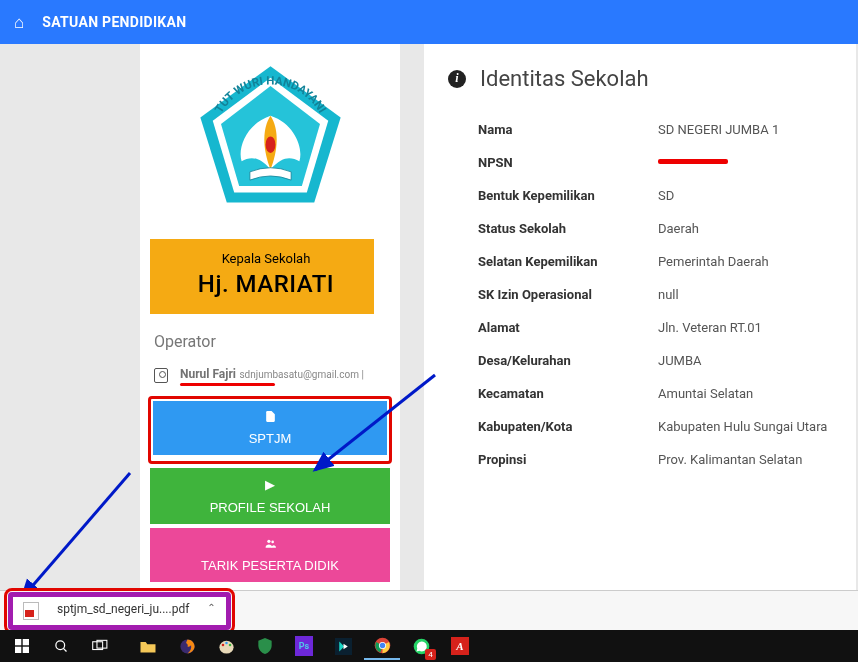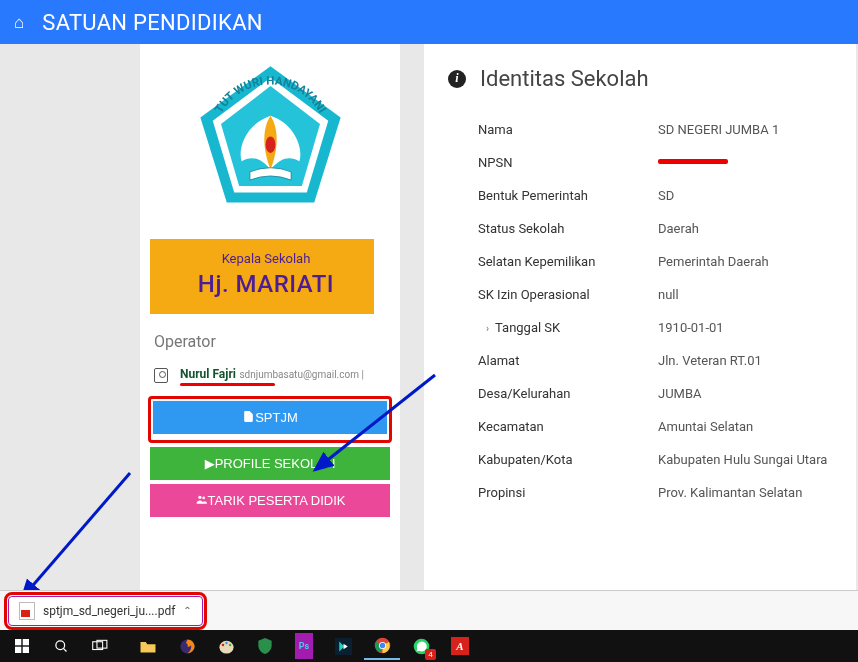--- a/index.html
+++ b/index.html
@@ -1,48 +1,48 @@
 <!DOCTYPE html>
 <html><head>
 <meta charset="utf-8">
 <style>
   * { box-sizing: border-box; margin: 0; padding: 0; }
   body { font-family: 'Segoe UI', Roboto, Arial, sans-serif; font-size: 14px; background: #e8e8e8; width: 858px; height: 662px; overflow: hidden; position: relative; }
   .topbar { background: #2979ff; color: #fff; height: 44px; display: flex; align-items: center; padding: 0 14px; gap: 18px; }
   .topbar .home-ic { font-size: 17px; cursor: pointer; }
-  .topbar .title { font-size: 22px; letter-spacing: 0.3px; }
+  .topbar .title { font-size: 14px; letter-spacing: 0.3px; font-weight: bold; }
   .content { display: flex; gap: 24px; padding: 0; height: 570px; }
   .left-col { width: 260px; background: #fff; margin-left: 140px; padding: 10px 10px 0 10px; }
   .logo-wrap { text-align: center; padding: 4px 0 10px 0; }
   .logo-svg { width: 165px; height: 165px; margin: 0 auto; display: block; }
-  .head-box { background: #f5aa13; color: #4c1d95; text-align: center; padding: 12px 8px 16px 16px; margin: 6px 16px 18px 0; }
+  .head-box { background: #f5aa13; color: #000000; text-align: center; padding: 12px 8px 16px 16px; margin: 6px 16px 18px 0; }
   .head-box .lbl { font-size: 13px; margin-bottom: 4px; }
   .head-box .name { font-size: 24px; font-weight: 500; letter-spacing: 0.5px; }
   .operator-hdr { color: #777; font-size: 16px; margin: 6px 0 14px 4px; }
   .op-row { display: flex; align-items: center; gap: 12px; margin-bottom: 12px; padding: 0 4px; }
   .op-ic { border: 1.4px solid #555; border-radius: 2px; width: 14px; height: 15px; position: relative; }
   .op-ic:before { content: ""; position: absolute; top: 2px; left: 4px; width: 5px; height: 5px; border: 1.2px solid #555; border-radius: 50%; }
-  .op-name { font-size: 12px; font-weight: 700; color: #14532d; }
+  .op-name { font-size: 12px; font-weight: 700; color: #737373; }
   .op-mail { font-size: 10px; color: #888; }
   .red-underline { height: 3px; background: #e00; border-radius: 2px; margin-top: 2px; }
-  .btn { display: flex; align-items: flex-start; justify-content: center; gap: 0; color: #fff; font-size: 13px; font-weight: 500; padding: 9px 0; margin: 0 0 4px 0; cursor: pointer; border: none; width: 100%; }
+  .btn { display: flex; align-items: center; justify-content: center; gap: 8px; color: #fff; font-size: 13px; font-weight: 500; padding: 9px 0; margin: 0 0 4px 0; cursor: pointer; border: none; width: 100%; flex-direction: column; }
   .btn-blue { background: #2f99f2; }
   .btn-green { background: #3fb43c; }
   .btn-orange { background: #ec4899; }
   .hl-red { border: 3px solid #e10600; border-radius: 4px; }
   .hl-btn { margin: -2px -2px 4px -2px; padding: 2px; }
   .right-col { flex: 1; background: #fff; padding: 22px 24px; margin-right: 2px; }
   .section-hdr { display: flex; align-items: center; gap: 14px; font-size: 22px; color: #444; font-weight: 400; margin-bottom: 22px; }
   .info-ic { width: 18px; height: 18px; border-radius: 50%; background: #222; color: #fff; display: inline-flex; align-items: center; justify-content: center; font-size: 12px; font-weight: 700; font-style: italic; font-family: serif; }
   .kv-row { display: flex; padding: 9px 0 9px 30px; }
-  .kv-key { width: 180px; font-weight: 400; color: #333; font-size: 13px; }
+  .kv-key { width: 180px; font-weight: 700; color: #333; font-size: 13px; }
   .kv-val { color: #555; font-size: 13px; }
   .chev { font-size: 10px; color: #777; margin-right: 6px; }
   .dlbar { position: absolute; left: 0; bottom: 32px; width: 858px; height: 40px; background: #f7f7f7; border-top: 1px solid #ccc; display: flex; align-items: center; padding: 0 8px; }
-  .dl-chip { display: flex; align-items: center; gap: 8px; background: #fff; border: 1px solid #a21caf; border-radius: 2px; padding: 5px 10px; cursor: pointer; }
+  .dl-chip { display: flex; align-items: flex-start; gap: 18px; background: #fff; border: 5px solid #a21caf; border-radius: 2px; padding: 5px 10px; cursor: pointer; }
   .hl-dl { outline: 3px solid #e10600; outline-offset: 1px; border-radius: 4px; }
   .pdf-ic { width: 16px; height: 18px; background: #fff; border: 1px solid #bbb; position: relative; }
   .pdf-ic:after { content: ""; position: absolute; left: 1px; bottom: 2px; width: 9px; height: 7px; background: #d6221b; }
   .dl-name { font-size: 12px; color: #333; }
   .taskbar { position: absolute; left: 0; bottom: 0; width: 858px; height: 32px; background: #111; display: flex; align-items: center; padding: 0 4px; gap: 3px; }
   .tb-item { width: 36px; height: 28px; display: flex; align-items: center; justify-content: center; color: #fff; font-size: 14px; cursor: pointer; }
   .tb-sep { width: 6px; }
   .arrow { position: absolute; pointer-events: none; }
 </style>
 </head>
@@ -125,38 +125,34 @@
           <div class="kv-key">Nama</div>
           <div class="kv-val">SD NEGERI JUMBA 1</div>
         </div>
         <div class="kv-row">
           <div class="kv-key">NPSN</div>
           <div class="kv-val">
             <div class="red-underline" style="width: 70px; height: 5px; margin-top: 4px;"></div>
           </div>
         </div>
         <div class="kv-row">
-          <div class="kv-key">Bentuk Pemerintah</div>
+          <div class="kv-key">Bentuk Kepemilikan</div>
           <div class="kv-val">SD</div>
         </div>
         <div class="kv-row">
           <div class="kv-key">Status Sekolah</div>
           <div class="kv-val">Daerah</div>
         </div>
         <div class="kv-row">
           <div class="kv-key">Selatan Kepemilikan</div>
           <div class="kv-val">Pemerintah Daerah</div>
         </div>
         <div class="kv-row">
           <div class="kv-key">SK Izin Operasional</div>
           <div class="kv-val">null</div>
-        </div>
-        <div class="kv-row">
-          <div class="kv-key" style="padding-left: 8px;"><span class="chev">›</span>Tanggal SK</div>
-          <div class="kv-val">1910-01-01</div>
         </div>
         <div class="kv-row">
           <div class="kv-key">Alamat</div>
           <div class="kv-val">Jln. Veteran RT.01</div>
         </div>
         <div class="kv-row">
           <div class="kv-key">Desa/Kelurahan</div>
           <div class="kv-val">JUMBA</div>
         </div>
         <div class="kv-row">
@@ -240,21 +236,21 @@
         <circle cx="12" cy="7" r="1.8" fill="#2f99f2"></circle>
         <circle cx="17" cy="10" r="1.8" fill="#3fb43c"></circle>
       </svg>
     </div>
   <div class="tb-item">
       <svg width="16" height="18" viewBox="0 0 24 26">
         <path fill="#2a8f4a" d="M12 1l10 4v7c0 7-5 12-10 13C7 24 2 19 2 12V5z"></path>
       </svg>
     </div>
   <div class="tb-item">
-      <div style="width:18px;height:26px;background:#a21caf;color:#52c4ea;font-size:9px;font-weight:700;display:flex;align-items:center;justify-content:center">Ps</div>
+      <div style="width:18px;height:20px;background:#6d28d9;color:#52c4ea;font-size:9px;font-weight:700;display:flex;align-items:center;justify-content:center">Ps</div>
     </div>
   <div class="tb-item">
       <svg width="17" height="17" viewBox="0 0 24 24">
         <rect width="24" height="24" fill="#0a2030"></rect>
         <path fill="#18d4c5" d="M6 5l7 7-7 7z"></path>
         <path fill="#fff" d="M12 8l6 4-6 4z"></path>
       </svg>
     </div>
   <div class="tb-item" style="border-bottom:2px solid #76b9ed">
       <svg width="17" height="17" viewBox="0 0 24 24">

